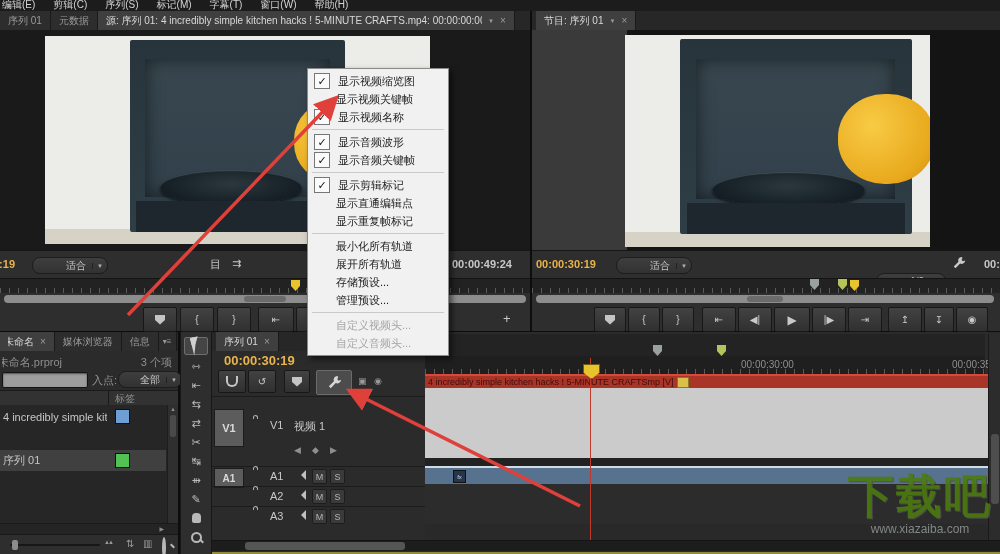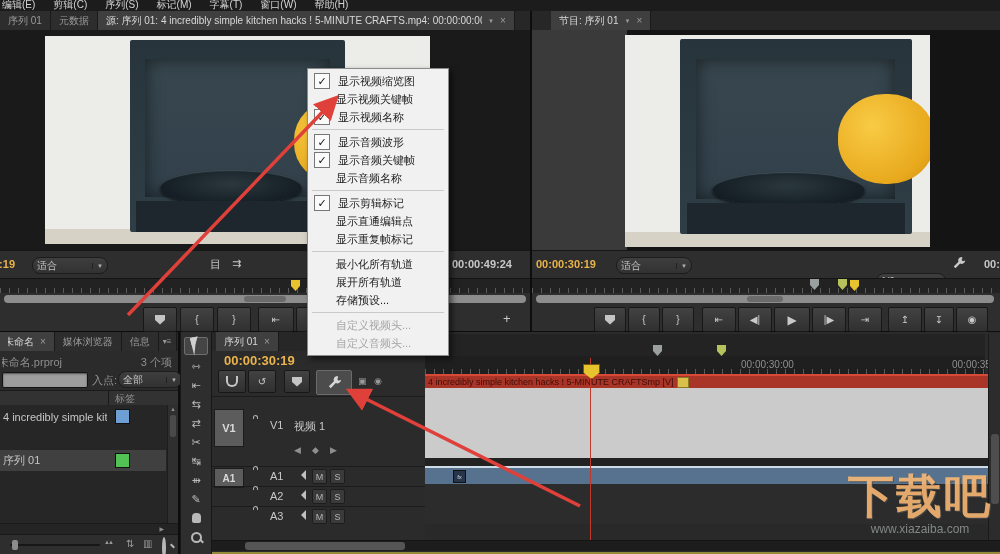--- a/index.html
+++ b/index.html
@@ -24,21 +24,21 @@
   .mon{position:absolute;background:#191919;overflow:hidden;}
   .vframe{position:absolute;background:#ecece9;overflow:hidden;}
   .mw-body{position:absolute;background:linear-gradient(#27343b,#2f3e46);border-radius:2px;}
   .mw-cavity{position:absolute;left:7%;top:10%;width:86%;height:72%;background:linear-gradient(#38474f,#31404a);box-shadow:inset 0 0 18px rgba(0,0,0,.55);}
   .mw-floor{position:absolute;left:3%;bottom:0;width:94%;height:16%;background:#1d272d;}
   .mw-plate{position:absolute;left:14%;bottom:14%;width:66%;height:18%;background:radial-gradient(ellipse at 50% 40%,#2b373e 0%,#141e24 70%);border-radius:50%;box-shadow:0 2px 3px rgba(0,0,0,.6), inset 0 1px 1px rgba(180,200,210,.25);}
   .mw-bowl{position:absolute;background:radial-gradient(circle at 35% 35%,#f8cb45,#e8a81c 70%,#c8880f);border-radius:48%;}
   .floorstrip{position:absolute;left:0;bottom:0;width:100%;height:7%;background:#d7d2c6;}
   
   .ctl{position:absolute;background:#2e2e2e;border-top:1px solid #161616;}
-  .combo{position:absolute;height:15px;background:linear-gradient(#3e3e3e,#323232);border:1px solid #1c1c1c;border-radius:8px;display:flex;align-items:center;justify-content:space-between;padding:0 4px;color:#c4c4c4;font-size:10px;}
+  .combo{position:absolute;height:15px;background:linear-gradient(#3e3e3e,#323232);border:1px solid #1c1c1c;border-radius:8px;display:flex;align-items:center;justify-content:flex-end;padding:0 4px;color:#c4c4c4;font-size:10px;}
   .combo .dd{font-size:6px;color:#b0b0b0;border-left:1px solid #222;padding-left:4px;margin-left:6px;}
   .ruler{position:absolute;background:#222;border-top:1px solid #141414;}
   .ticks{position:absolute;left:0;bottom:0;width:100%;height:5px;background:repeating-linear-gradient(90deg,#5a5a5a 0 1px,transparent 1px 9px);}
   .scrollbar-h{position:absolute;height:8px;background:#8d8d8d;border-radius:4px;}
   .scrollbar-h .grip{position:absolute;left:46%;top:1px;width:8%;height:6px;background:#6b6b6b;border-radius:3px;}
   .tbtn{position:absolute;height:23px;background:linear-gradient(#424242,#303030);border:1px solid #181818;border-radius:2px;color:#c9c9c9;font-size:10px;display:flex;align-items:center;justify-content:center;}
   .pent{width:10px;height:10px;background:#c4c4c4;clip-path:polygon(0 0,100% 0,100% 55%,50% 100%,0 55%);}
   .marker5{position:absolute;width:9px;height:11px;clip-path:polygon(0 0,100% 0,100% 55%,50% 100%,0 55%);}
   
   #ctxmenu{left:307px;top:68px;width:140px;background:#f1f1f1;border:1px solid #8a8a8a;box-shadow:3px 3px 6px rgba(0,0,0,.55);z-index:40;padding:3px 0;}
@@ -64,21 +64,21 @@
   .icon-speaker{width:4px;height:6px;background:#c0c0c0;position:relative;margin-left:4px;}
   .icon-speaker::before{content:"";position:absolute;left:3px;top:-2px;border-left:5px solid #c0c0c0;border-top:5px solid transparent;border-bottom:5px solid transparent;transform:rotate(180deg);}
   .icon-magnet{width:8px;height:9px;border:2px solid #c4c4c4;border-top:none;border-radius:0 0 6px 6px;}
   .msbox{width:13px;height:13px;background:#3a3a3a;border:1px solid #1d1d1d;color:#b5b5b5;font-size:9px;display:flex;align-items:center;justify-content:center;border-radius:2px;}
   
   .trackline{position:absolute;left:425px;width:575px;background:#2c2c2c;border-bottom:1px solid #1a1a1a;}
   
   #arrows{position:absolute;left:0;top:0;width:1000px;height:554px;pointer-events:none;z-index:60;}
   
   #wm{position:absolute;right:8px;bottom:18px;z-index:30;text-align:center;opacity:.88;}
-  #wm .big{font-size:46px;font-weight:bold;color:#fdba74;letter-spacing:2px;text-shadow:1px 1px 0 #4d4d4d;}
+  #wm .big{font-size:46px;font-weight:bold;color:#4d7c0f;letter-spacing:2px;text-shadow:1px 1px 0 #4d4d4d;}
   #wm .url{font-size:12px;color:#8f9494;margin-top:-6px;}
 </style>
 </head>
 <body>
 
 <div id="menubar" class="abs">
   <span class="mitem">编辑(E)</span>
   <span class="mitem">剪辑(C)</span>
   <span class="mitem">序列(S)</span>
   <span class="mitem">标记(M)</span>
@@ -140,21 +140,21 @@
     <div class="tbtn" style="left:258px;top:56px;width:34px;">⇤</div>
     <div class="tbtn" style="left:296px;top:56px;width:34px;">◀|</div>
     <div class="tbtn" style="left:334px;top:56px;width:36px;font-size:12px;">▶</div>
     <div class="tbtn" style="left:374px;top:56px;width:34px;">|▶</div>
     <div class="abs txt" style="left:503px;top:60px;font-size:13px;">+</div>
   </div>
 </div>
 
 <div class="panel" style="left:532px;top:11px;width:468px;height:319px;background:#272727;">
   <div class="tabrow" style="left:0;top:0;width:468px;">
-    <div class="tab active" style="margin-left:19px;">
+    <div class="tab active" style="margin-left:4px;">
       <span>节目: 序列 01</span>
       <span class="dd">▼</span>
       <span class="x">×</span>
     </div>
   </div>
   <div class="mon" style="left:0;top:19px;width:468px;height:220px;background:#141414;">
     <div class="abs" style="left:0;top:0;width:95px;height:220px;background:#3a3a3a;"></div>
     <div class="vframe" style="left:93px;top:5px;width:305px;height:212px;">
       <div class="floorstrip"></div>
       <div class="mw-body" style="left:18%;top:2%;width:76%;height:92%;">
@@ -401,24 +401,20 @@
     </div>
   <div class="msep"></div>
   <div class="mi">
       <span class="mcheck" data-checked="1">✓</span>
       <span>显示音频波形</span>
     </div>
   <div class="mi">
       <span class="mcheck" data-checked="1">✓</span>
       <span>显示音频关键帧</span>
     </div>
-  <div class="mi">
-      <span class="mcheck" data-checked="0"></span>
-      <span>显示音频名称</span>
-    </div>
   <div class="msep"></div>
   <div class="mi">
       <span class="mcheck" data-checked="1">✓</span>
       <span>显示剪辑标记</span>
     </div>
   <div class="mi">
       <span class="mcheck" data-checked="0"></span>
       <span>显示直通编辑点</span>
     </div>
   <div class="mi">
@@ -430,20 +426,24 @@
       <span class="mcheck" data-checked="0"></span>
       <span>最小化所有轨道</span>
     </div>
   <div class="mi">
       <span class="mcheck" data-checked="0"></span>
       <span>展开所有轨道</span>
     </div>
   <div class="mi">
       <span class="mcheck" data-checked="0"></span>
       <span>存储预设...</span>
+    </div>
+  <div class="mi">
+      <span class="mcheck" data-checked="0"></span>
+      <span>管理预设...</span>
     </div>
   <div class="msep"></div>
   <div class="mi dis">
       <span class="mcheck" data-checked="0"></span>
       <span>自定义视频头...</span>
     </div>
   <div class="mi dis">
       <span class="mcheck" data-checked="0"></span>
       <span>自定义音频头...</span>
     </div>

